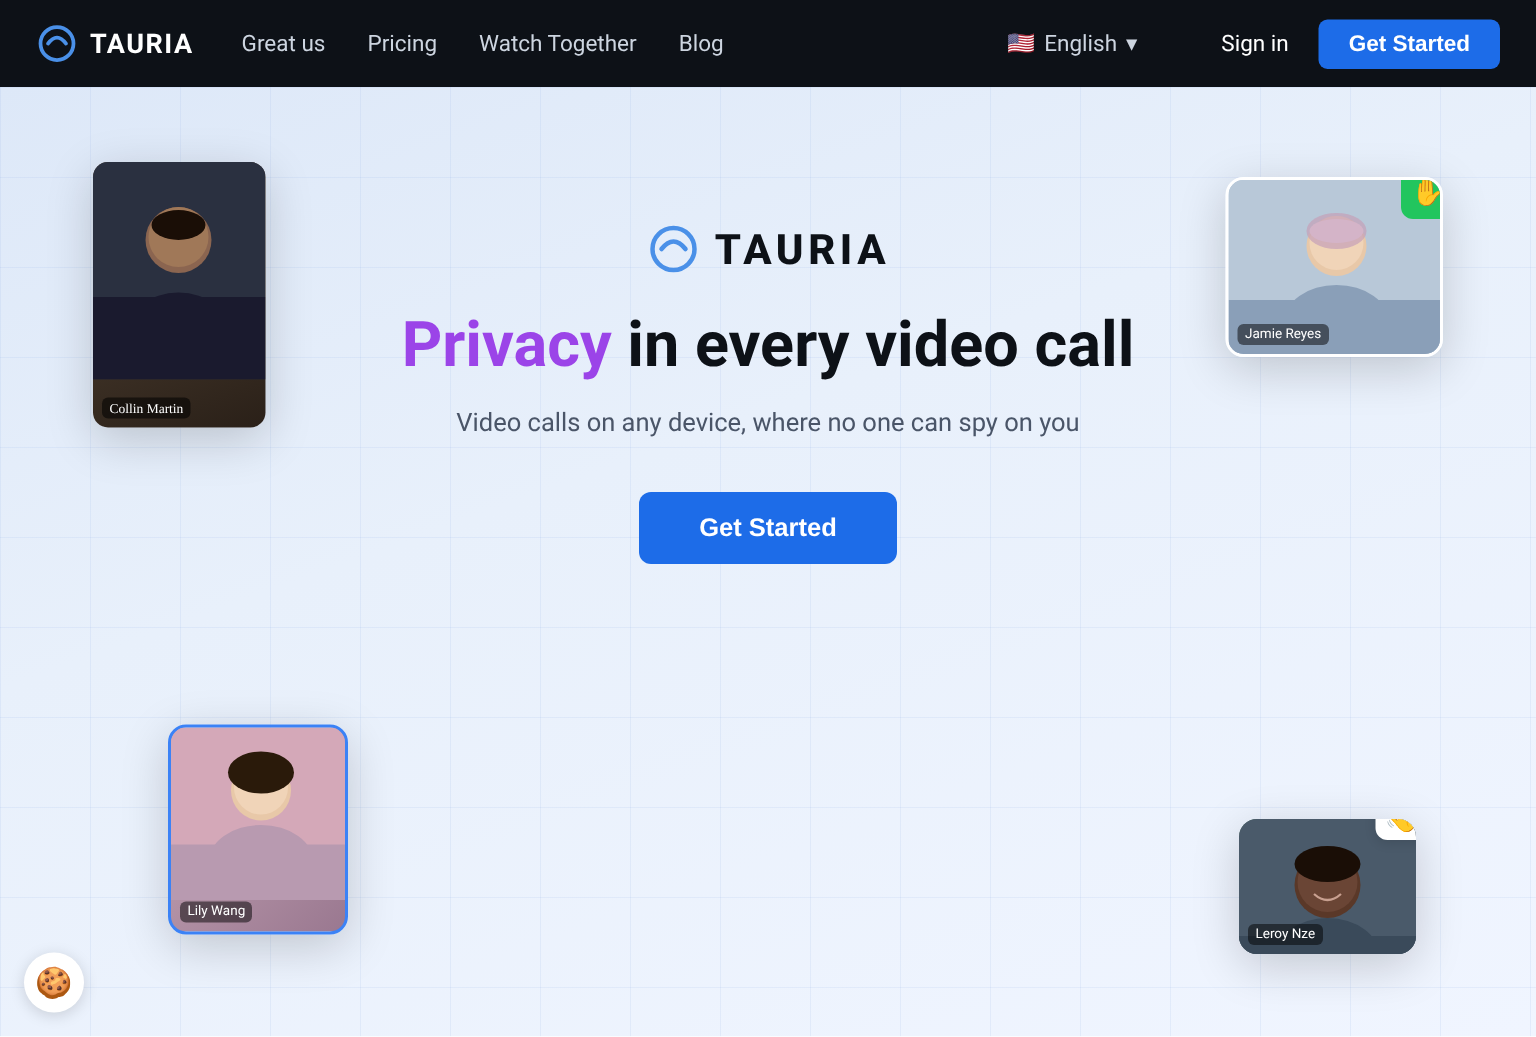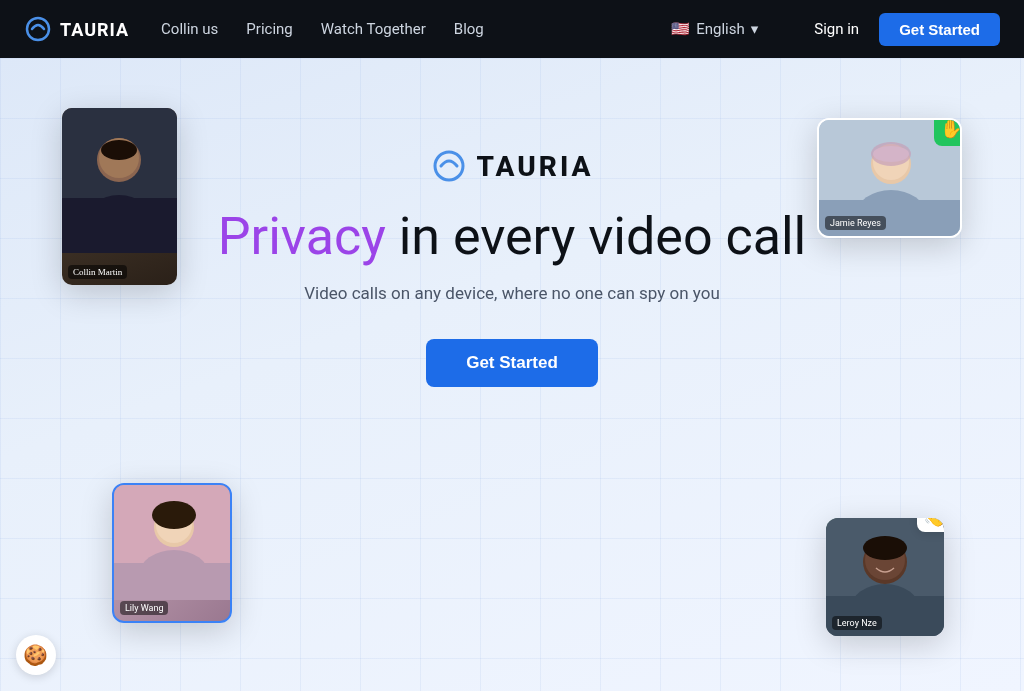--- a/index.html
+++ b/index.html
@@ -112,22 +112,22 @@
       margin-bottom: 24px;
     }
     .hero-tauria-logo span {
       font-size: 26px;
       font-weight: 700;
       color: #0d1117;
       letter-spacing: 2px;
     }
 
     .hero-headline {
-      font-size: 52px;
-      font-weight: 400;
+      font-size: 42px;
+      font-weight: 700;
       line-height: 1.1;
       color: #0d1117;
       max-width: 600px;
     }
     .hero-headline .privacy-word {
       color: #9b44e8;
     }
 
     .hero-sub {
       font-size: 17px;
@@ -265,21 +265,21 @@
       font-size: 9px;
       padding: 2px 5px;
       border-radius: 4px;
     }
 
     
     .card-leroy {
       right: 80px;
       bottom: 55px;
       width: 118px;
-      height: 118px;
+      height: 90px;
       background: linear-gradient(135deg, #5a7a6a 0%, #3a4a5a 100%);
     }
     .card-leroy .name-tag {
       position: absolute;
       bottom: 6px;
       left: 6px;
       background: rgba(0,0,0,0.5);
       color: white;
       font-size: 9px;
       padding: 2px 5px;
@@ -321,21 +321,21 @@
 
 <nav>
   <a class="nav-logo" href="#">
     <svg class="logo-icon" viewBox="0 0 28 28" fill="none">
       <circle cx="14" cy="14" r="11" stroke="#4a90e8" stroke-width="2.5" fill="none"></circle>
       <path d="M8 14 Q14 6 20 14" stroke="#4a90e8" stroke-width="2.5" fill="none" stroke-linecap="round"></path>
     </svg>
     <span>TAURIA</span>
   </a>
   <div class="nav-links">
-    <a class="nav-link" href="#">Collin us</a>
+    <a class="nav-link" href="#">Great us</a>
     <a class="nav-link" href="#">Pricing</a>
     <a class="nav-link" href="#">Watch Together</a>
     <a class="nav-link" href="#">Blog</a>
   </div>
   <div class="nav-right">
     <div class="lang-selector">
       <span>🇺🇸</span>
       <span>English</span>
       <span>▾</span>
     </div>

